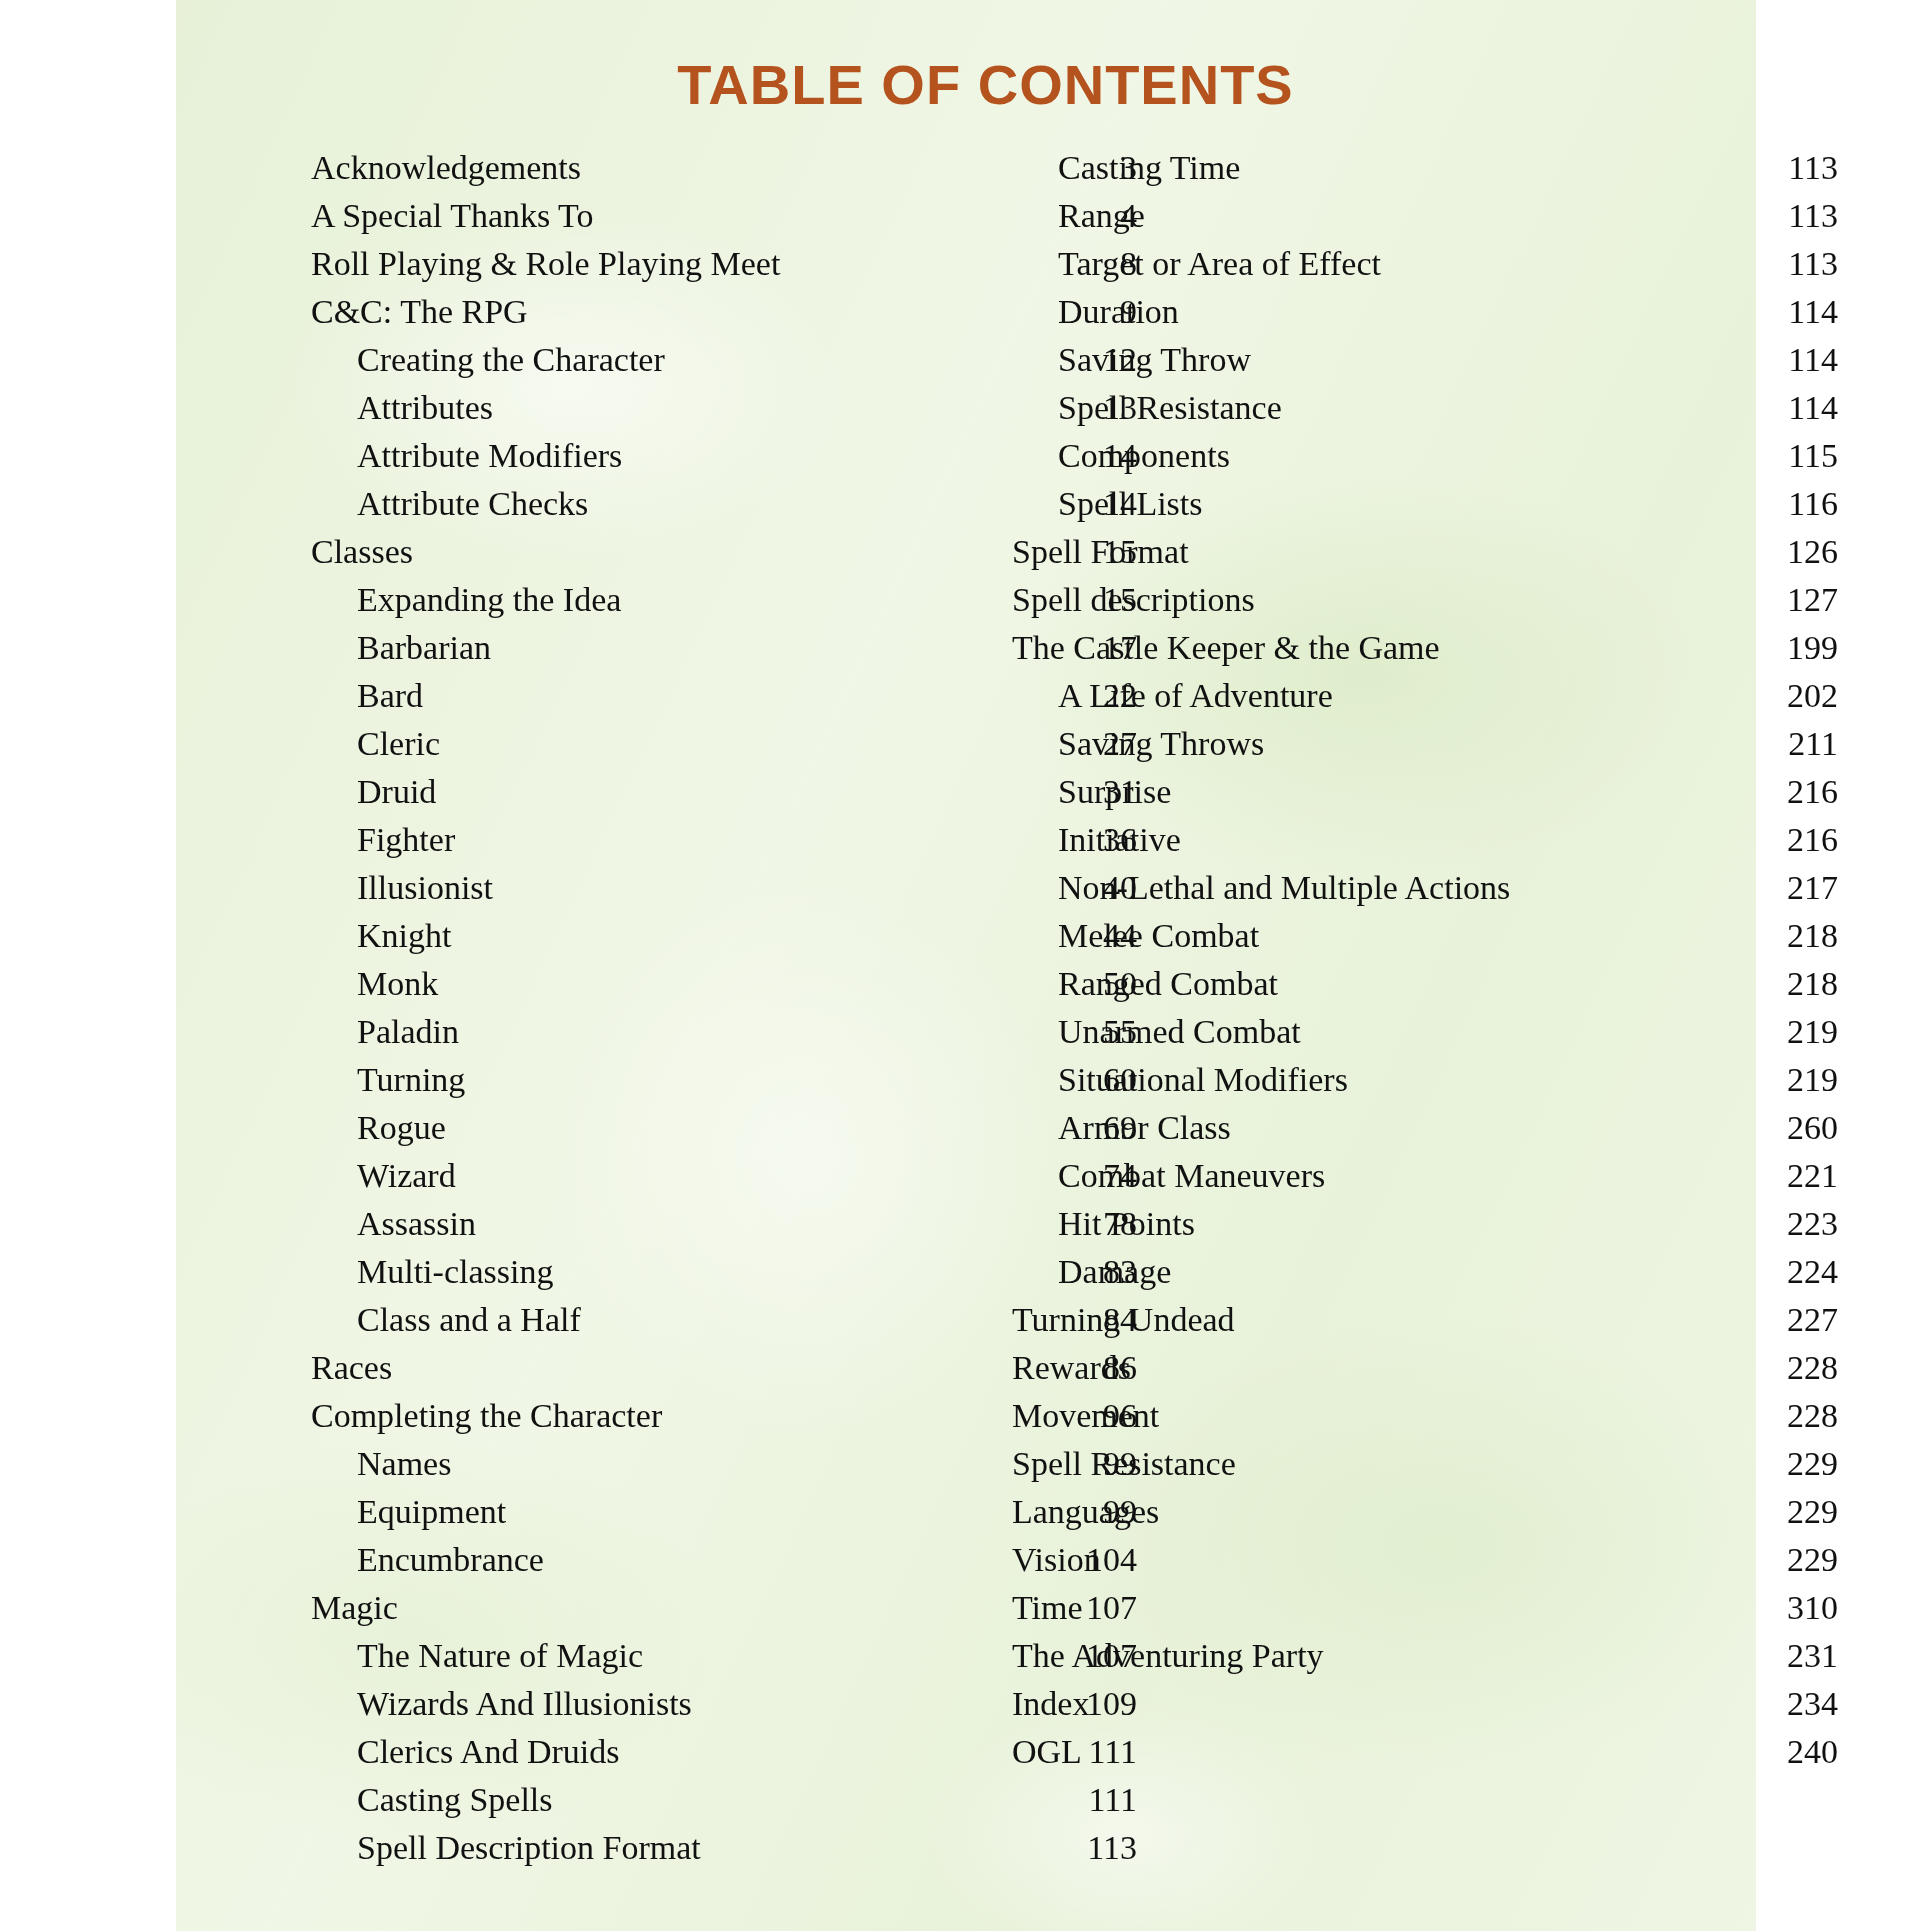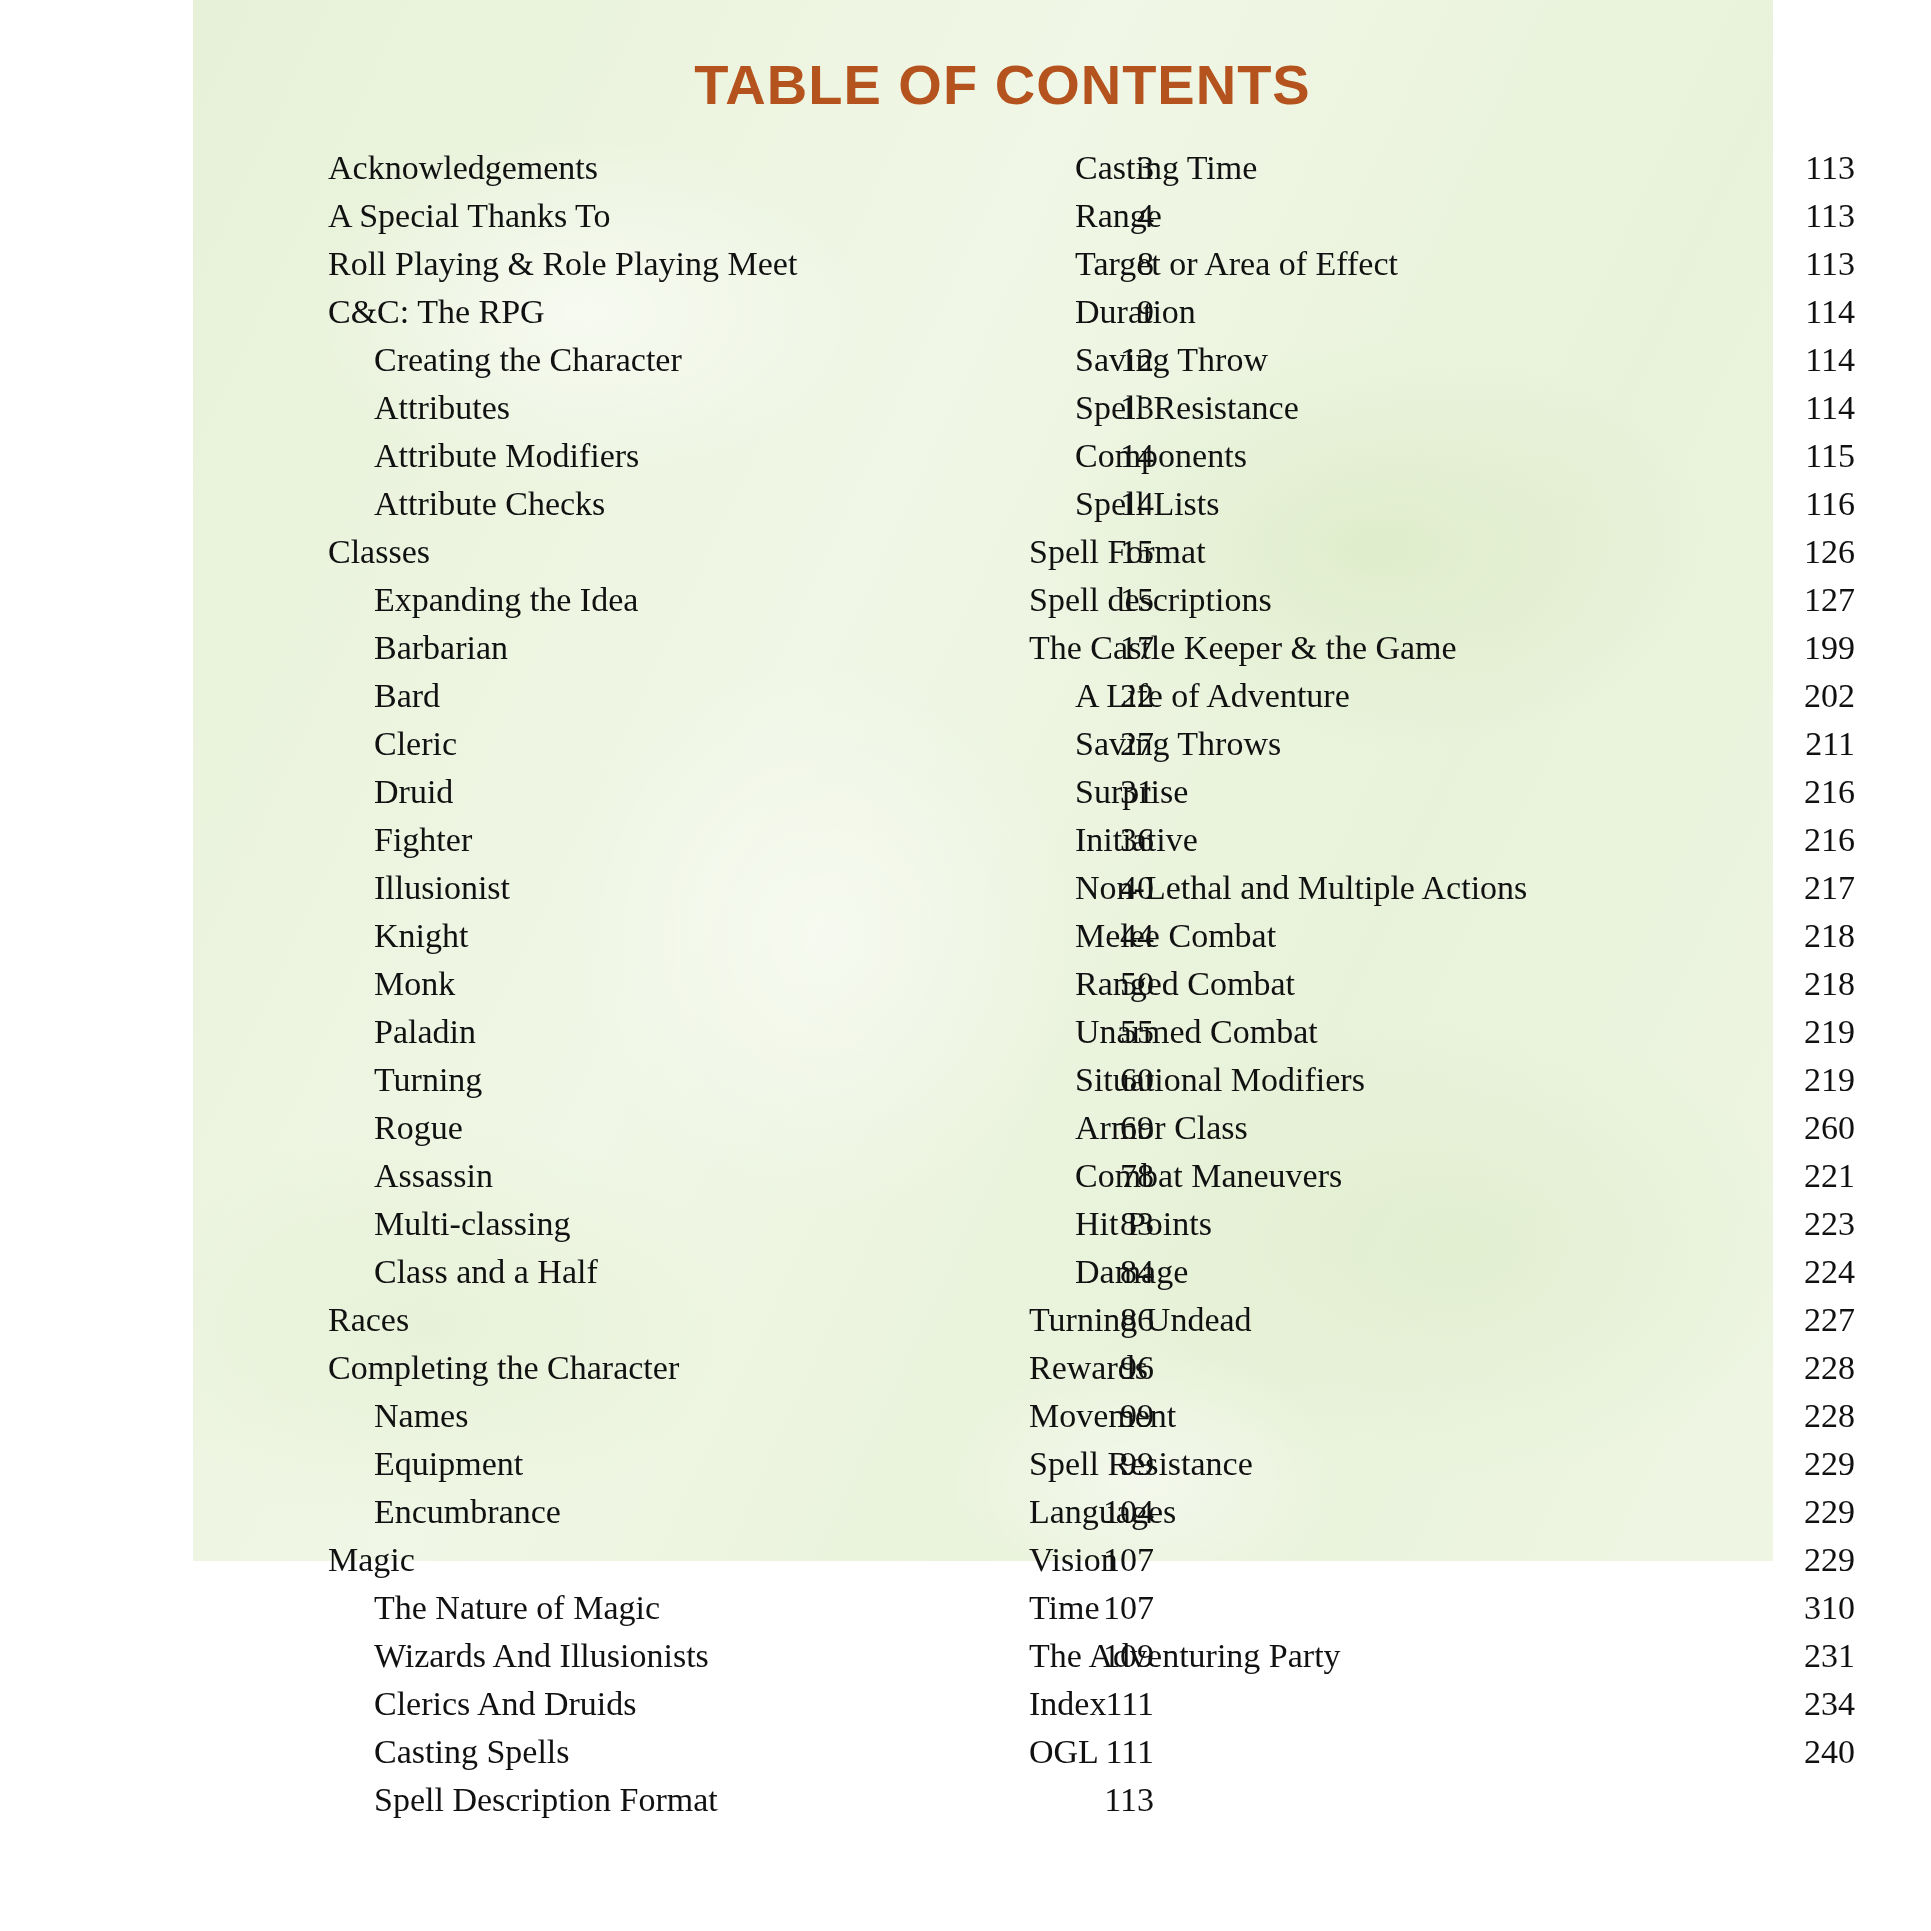--- a/index.html
+++ b/index.html
@@ -8,31 +8,30 @@
     width: 1931px;
     height: 1931px;
     background: #ffffff;
     overflow: hidden;
   }
   .page {
     position: absolute;
     left: 176px;
     top: 0;
     width: 1580px;
-    height: 1561px;
+    height: 1931px;
     background-color: #eef5e2;
     background-image:
       radial-gradient(ellipse 406px 251px at 25% 20%, rgba(255,255,255,0.55), rgba(255,255,255,0) 70%),
       radial-gradient(ellipse 483px 290px at 75% 35%, rgba(214,232,190,0.55), rgba(214,232,190,0) 70%),
       radial-gradient(ellipse 367px 406px at 40% 60%, rgba(255,255,255,0.45), rgba(255,255,255,0) 70%),
       radial-gradient(ellipse 502px 328px at 80% 80%, rgba(220,236,200,0.6), rgba(220,236,200,0) 70%),
       radial-gradient(ellipse 444px 290px at 15% 85%, rgba(226,238,208,0.6), rgba(226,238,208,0) 70%),
       radial-gradient(ellipse 290px 193px at 60% 95%, rgba(255,255,255,0.5), rgba(255,255,255,0) 70%),
       linear-gradient(115deg, rgba(210,228,185,0.25) 0%, rgba(245,250,238,0.3) 40%, rgba(215,232,192,0.25) 70%, rgba(240,247,232,0.3) 100%);
-    margin-left: 17px;
   }
   .title {
     position: absolute;
     left: 0;
     width: 100%;
     top: 50px;
     text-align: center;
     font-family: "Liberation Sans", "DejaVu Sans", sans-serif;
     font-weight: bold;
     font-size: 56px;
@@ -160,20 +159,24 @@
   </li>
       <li class="row sub">
     <span class="label">Turning</span>
     <span class="num">60</span>
   </li>
       <li class="row sub">
     <span class="label">Rogue</span>
     <span class="num">69</span>
   </li>
       <li class="row sub">
+    <span class="label">Wizard</span>
+    <span class="num">74</span>
+  </li>
+      <li class="row sub">
     <span class="label">Assassin</span>
     <span class="num">78</span>
   </li>
       <li class="row sub">
     <span class="label">Multi-classing</span>
     <span class="num">83</span>
   </li>
       <li class="row sub">
     <span class="label">Class and a Half</span>
     <span class="num">84</span>

